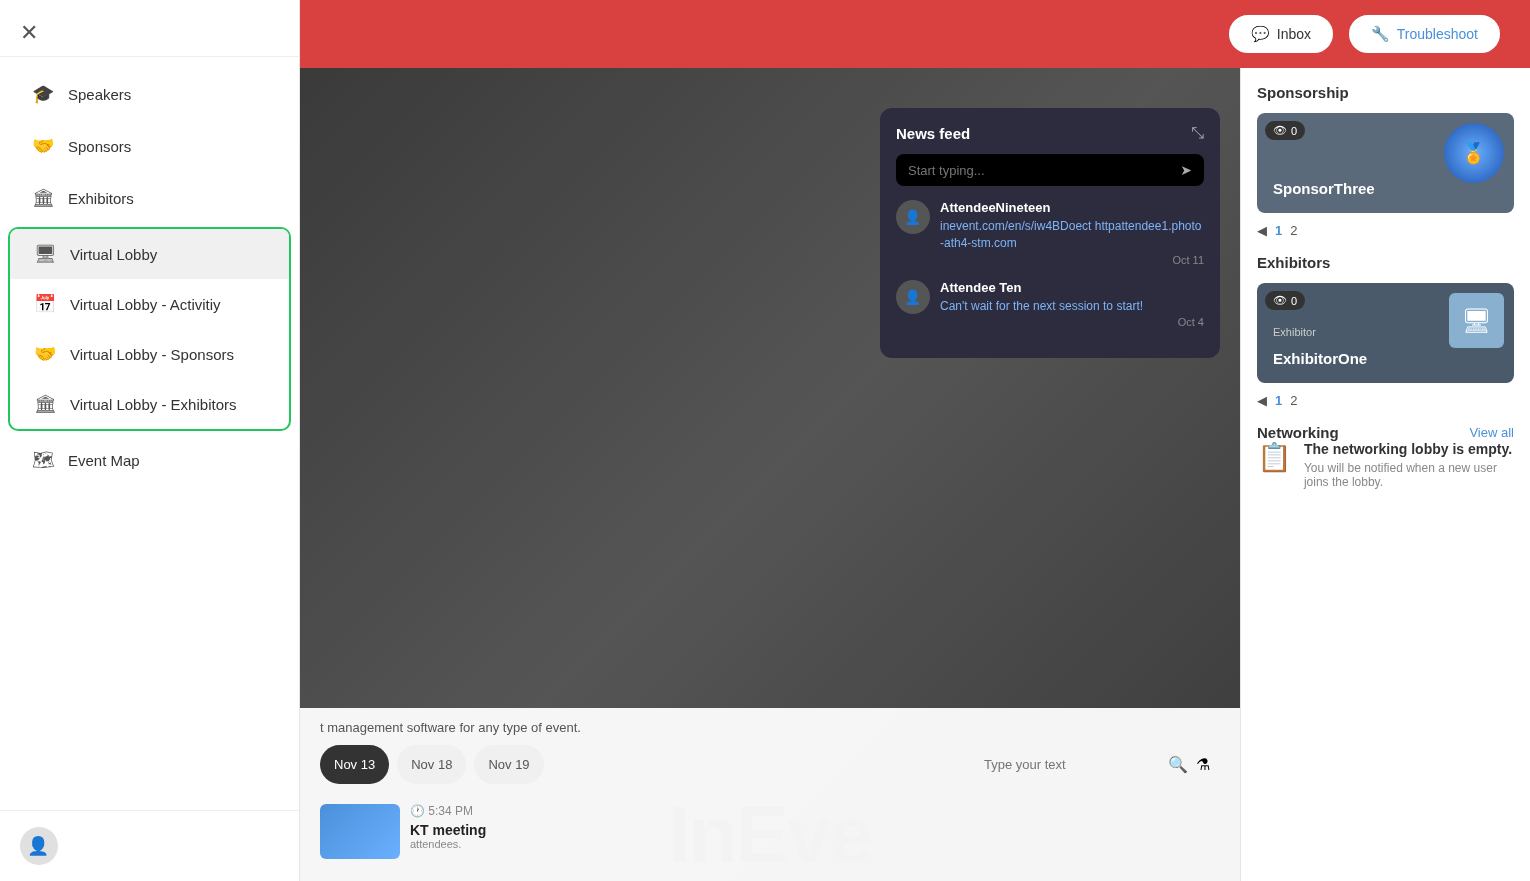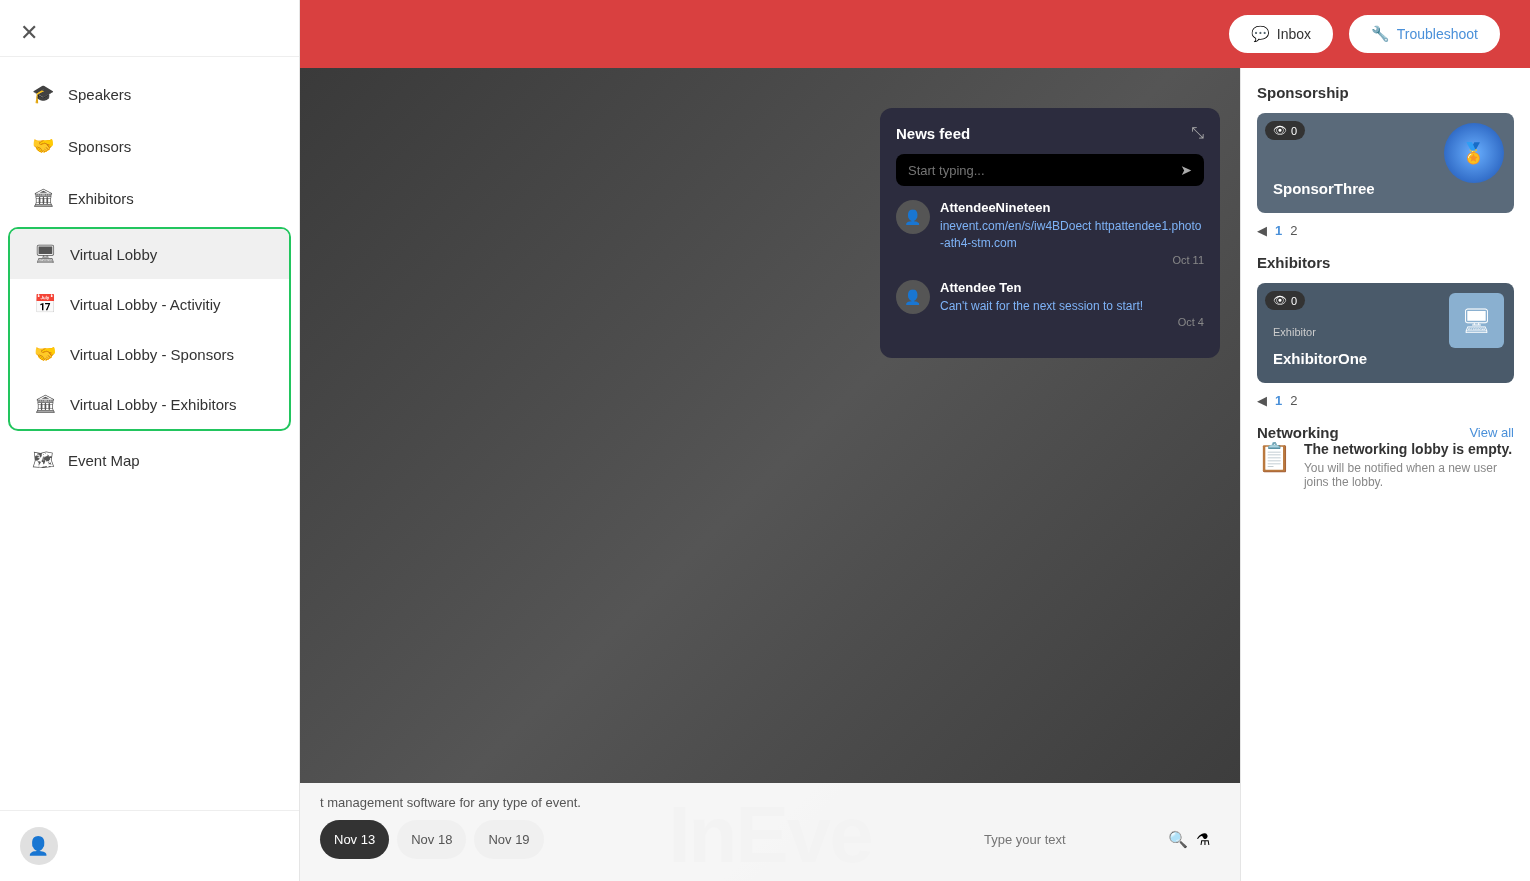--- a/index.html
+++ b/index.html
@@ -428,20 +428,31 @@
           <button class="date-tab inactive">Nov 18</button>
           <button class="date-tab inactive">Nov 19</button>
 
           <div class="search-bar" style="margin-left: auto;">
             <input class="search-input" placeholder="Type your text" style="">
             <span>🔍</span>
             <span>⚗</span>
           </div>
         </div>
 
+        <div class="session-card">
+          <div class="session-thumb"></div>
+          <div class="session-info">
+            <div class="session-time">
+              <span>🕐</span>
+              <span>5:34 PM</span>
+            </div>
+            <div class="session-name">KT meeting</div>
+            <div class="session-attendees">attendees.</div>
+          </div>
+        </div>
       </div>
 
     </div>
 
     <div class="right-panel">
 
       <div class="right-section-title">Sponsorship</div>
 
       <div class="sponsor-card">
         <span class="sponsor-badge">

